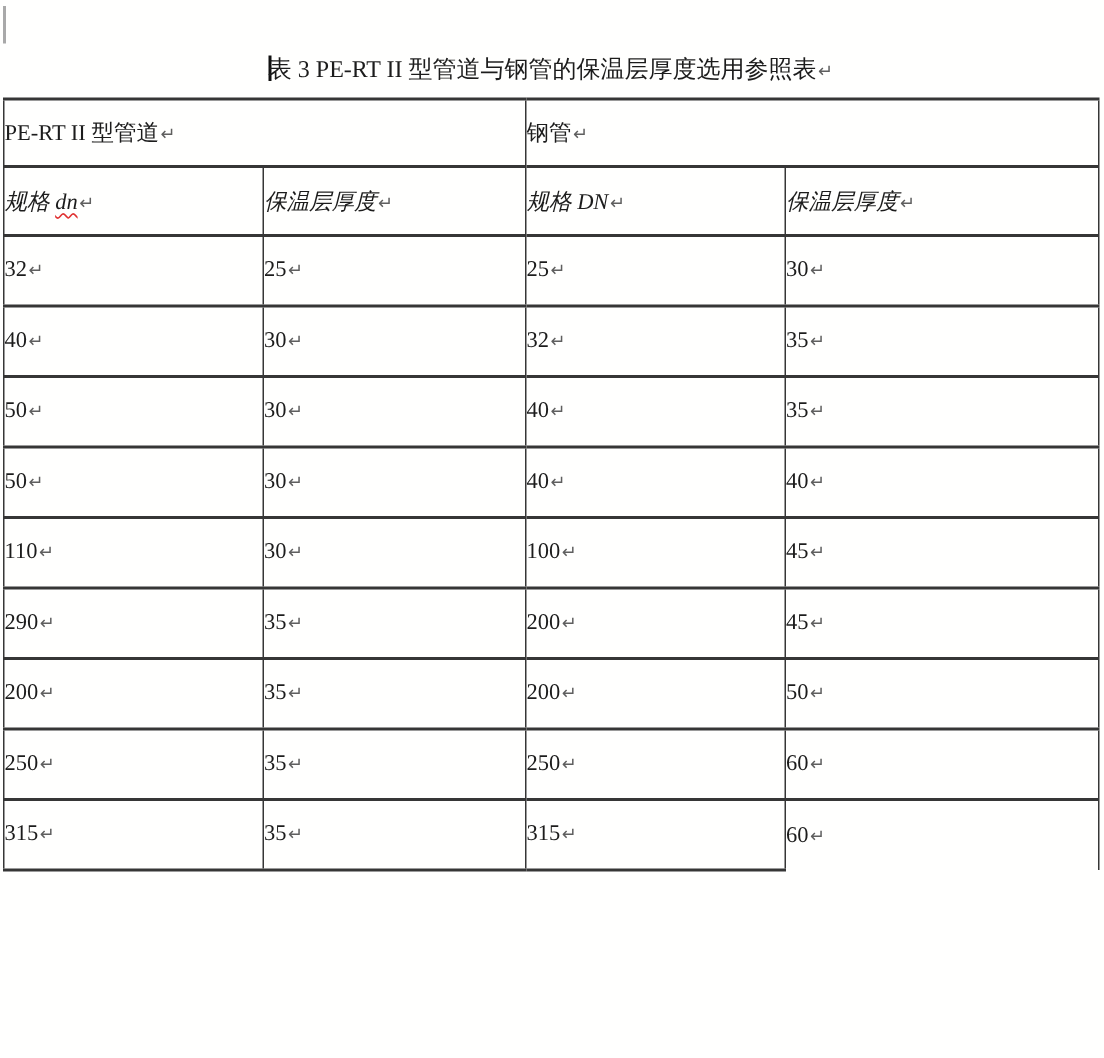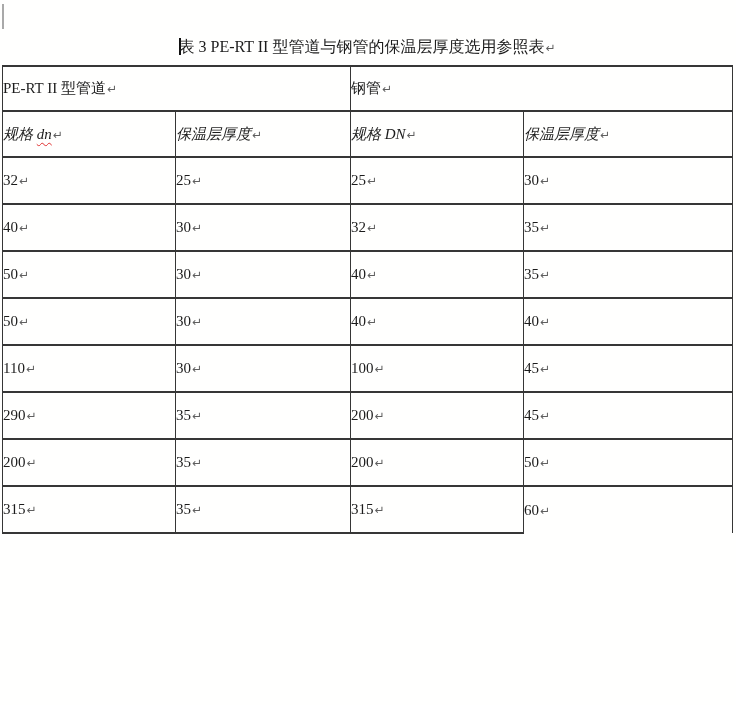--- a/index.html
+++ b/index.html
@@ -143,19 +143,25 @@
         <td><span>200</span><span class="pmark">↵</span></td>
         <td><span>45</span><span class="pmark">↵</span></td>
       </tr>
       <tr>
         <td><span>200</span><span class="pmark">↵</span></td>
         <td><span>35</span><span class="pmark">↵</span></td>
         <td><span>200</span><span class="pmark">↵</span></td>
         <td><span>50</span><span class="pmark">↵</span></td>
       </tr>
       <tr>
+        <td><span>250</span><span class="pmark">↵</span></td>
+        <td><span>35</span><span class="pmark">↵</span></td>
+        <td><span>250</span><span class="pmark">↵</span></td>
+        <td><span>60</span><span class="pmark">↵</span></td>
+      </tr>
+      <tr>
         <td><span>315</span><span class="pmark">↵</span></td>
         <td><span>35</span><span class="pmark">↵</span></td>
         <td><span>315</span><span class="pmark">↵</span></td>
         <td class="no-bottom"><span>60</span><span class="pmark">↵</span></td>
       </tr>
     </tbody>
 </table>
 
 </body></html>

